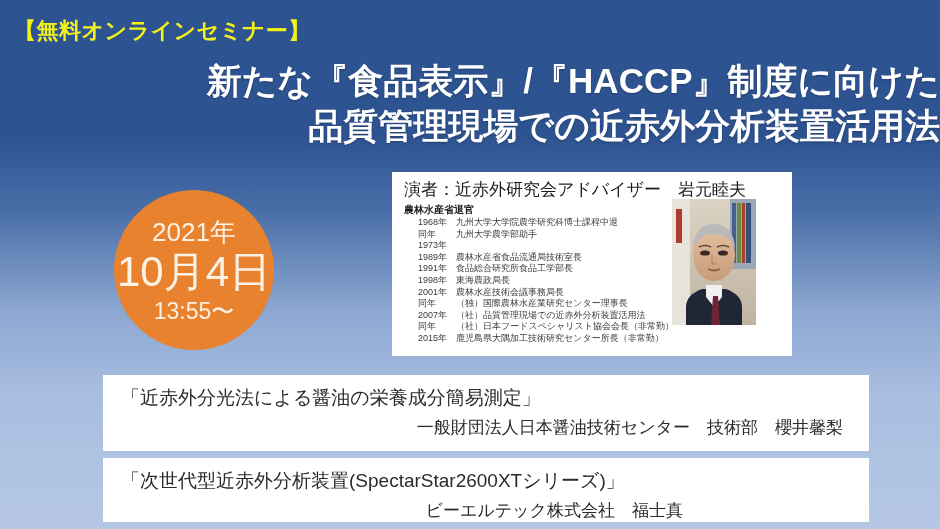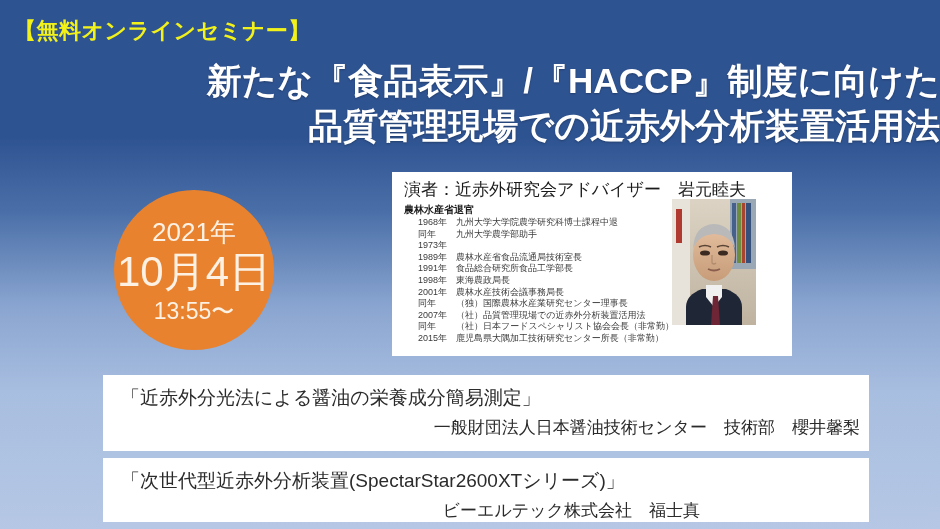--- a/index.html
+++ b/index.html
@@ -147,21 +147,21 @@
   }
   #portrait svg { display: block; }
 
   
   .session-panel {
     position: absolute;
     left: 103px;
     width: 766px;
     background: #FFFFFF;
     box-sizing: border-box;
-    padding: 10px 1px 8px 18px;
+    padding: 10px 18px 8px 18px;
     color: #2B2B2B;
   }
   #session-1 { top: 375px; height: 76px; }
   #session-2 { top: 458px; height: 64px; }
 
   .session-title {
     font-size: 19px;
     line-height: 26px;
     white-space: nowrap;
   }

